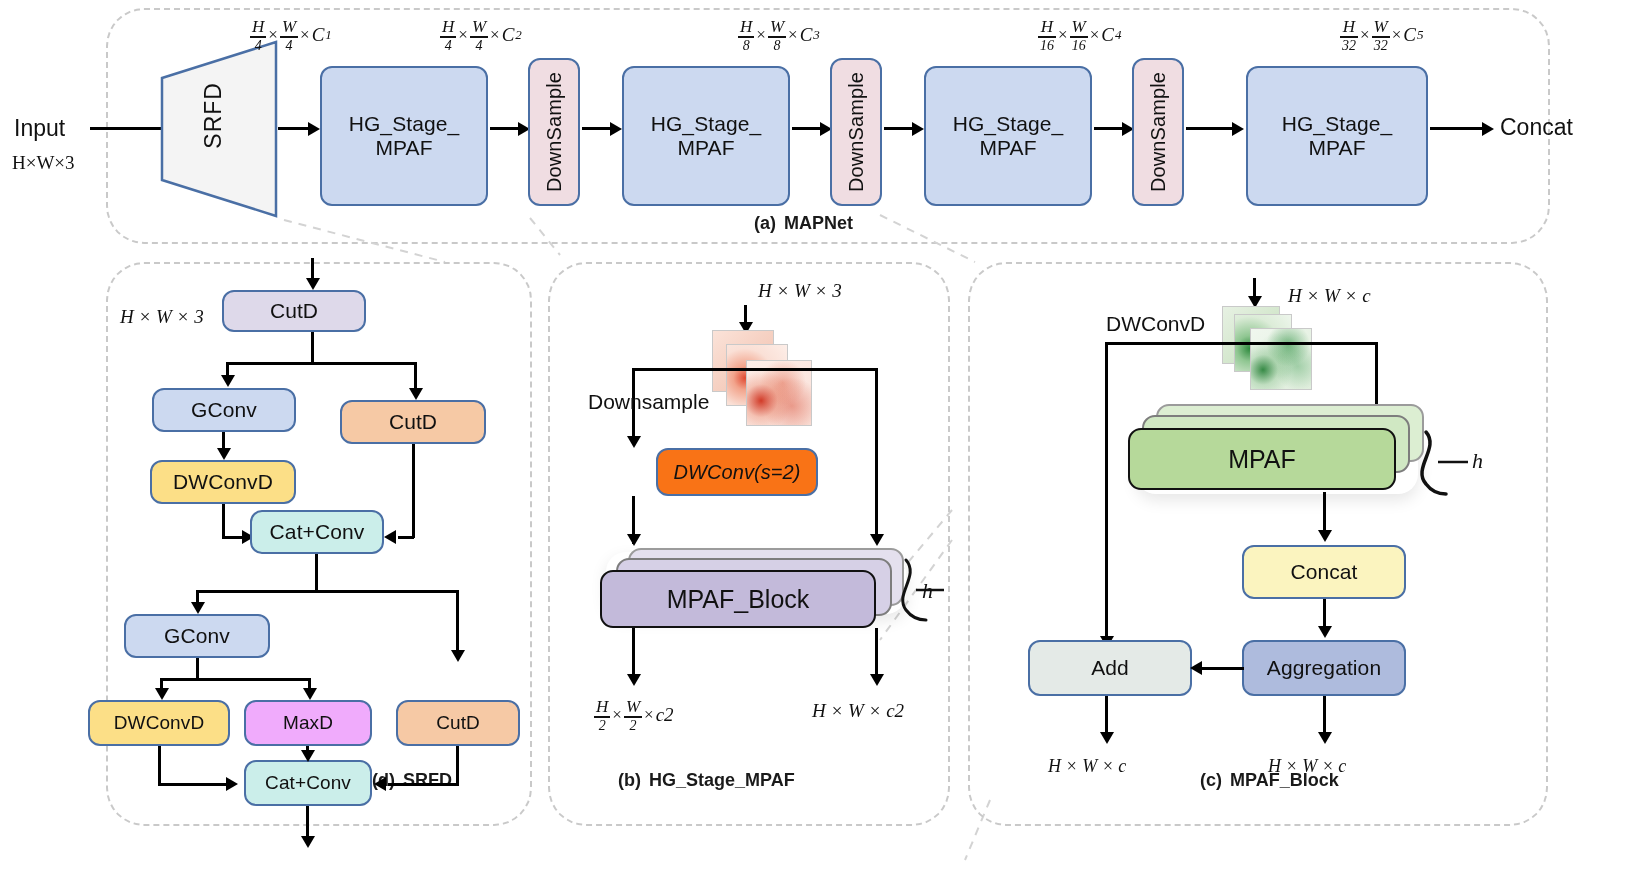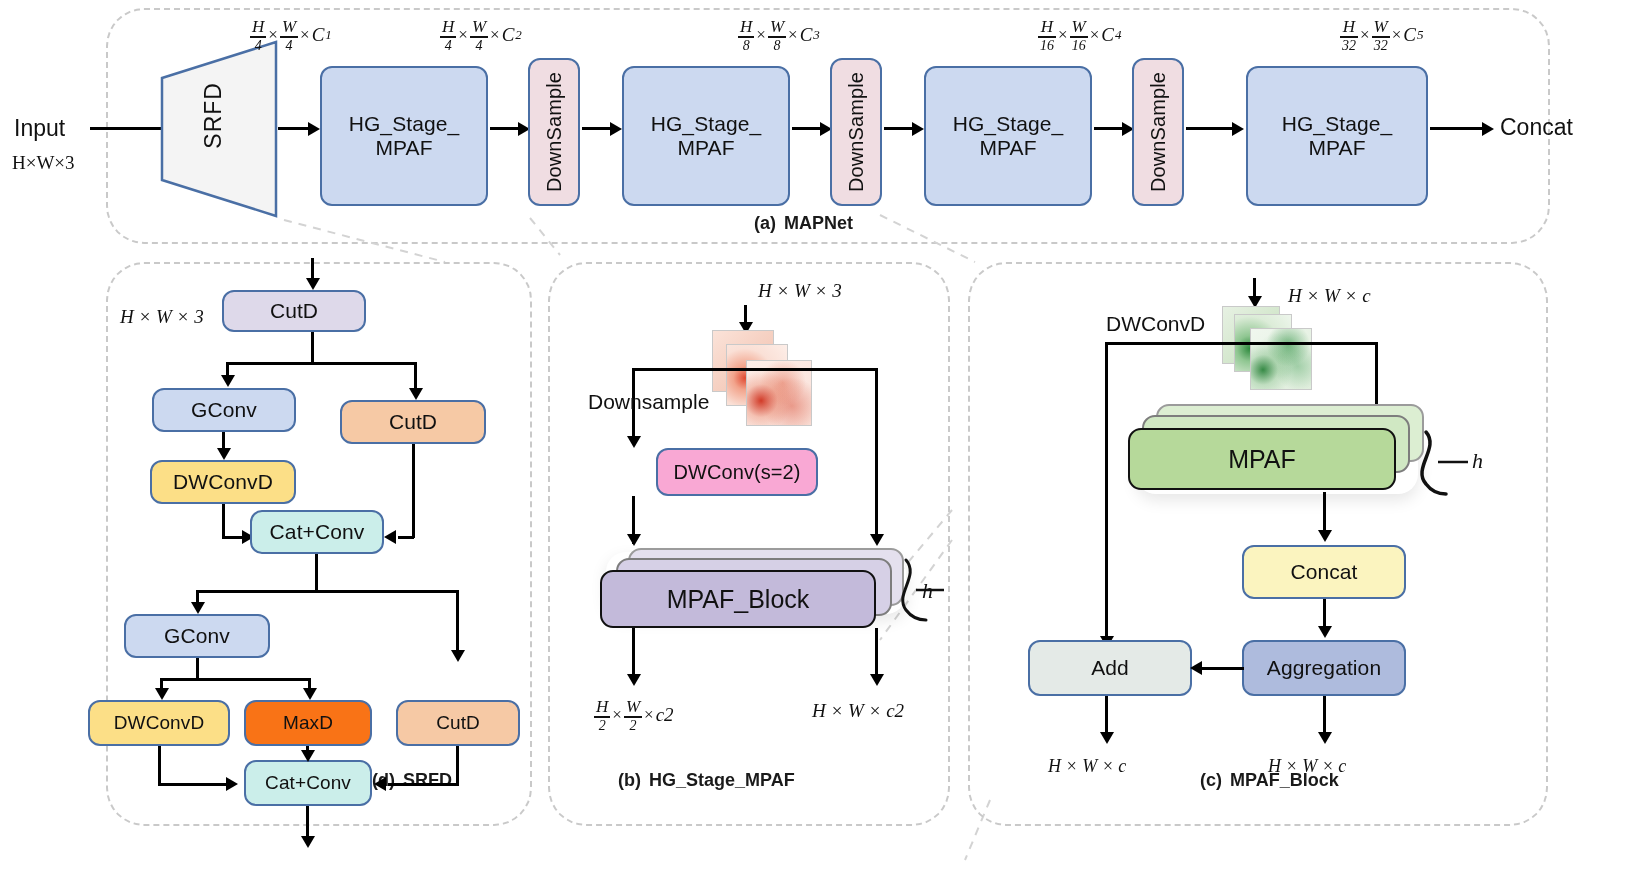--- a/index.html
+++ b/index.html
@@ -16,25 +16,25 @@
        font-size:21px;line-height:1.12;color:#111;letter-spacing:.1px;}
   .box.small{font-size:19px;}
   .vtext{writing-mode:vertical-rl;transform:rotate(180deg);}
 
   .c-blue   {background:#ccd9f0;}
   .c-pink   {background:#f0dde2;}
   .c-lav    {background:#ded9ea;}
   .c-orange {background:#f6c9a5;}
   .c-yellow {background:#fcdf87;}
   .c-cyan   {background:#cbeeea;}
-  .c-green  {background:#f97316;}
+  .c-green  {background:#f0abfc;}
   .c-paleyel{background:#fbf4bf;align-items:center;}
   .c-slate  {background:#aebbdd;}
   .c-addgr  {background:#e4eae7;}
-  .c-dwc    {background:#f9a8d4;}
+  .c-dwc    {background:#f97316;font-style:italic;}
 
   
   .trapwrap{position:absolute;}
   .trapwrap svg{display:block;}
   .trap-label{position:absolute;writing-mode:vertical-rl;transform:rotate(180deg);
               font-size:23px;letter-spacing:1px;color:#111;}
 
   
   .ln{position:absolute;background:#000;}
   .hln{height:3px;}

